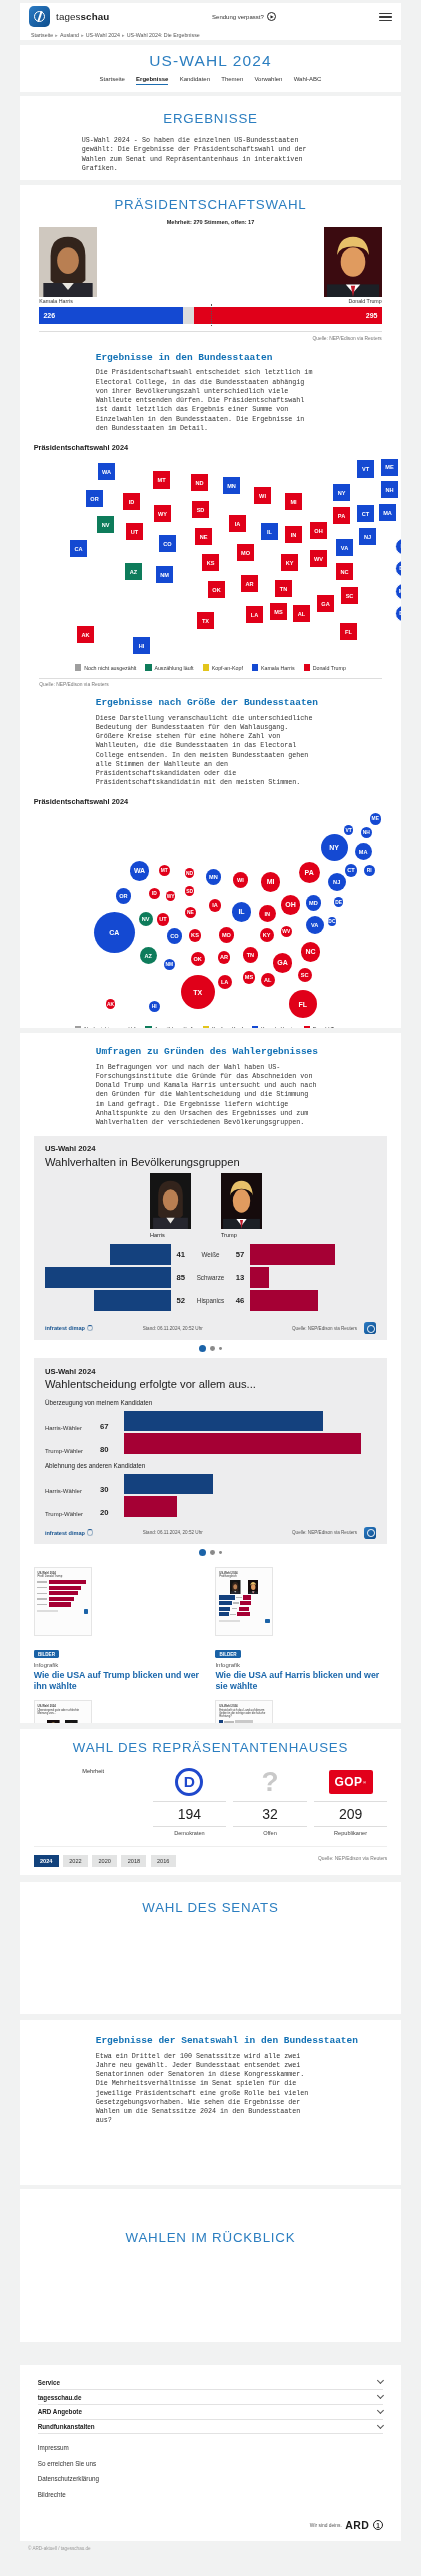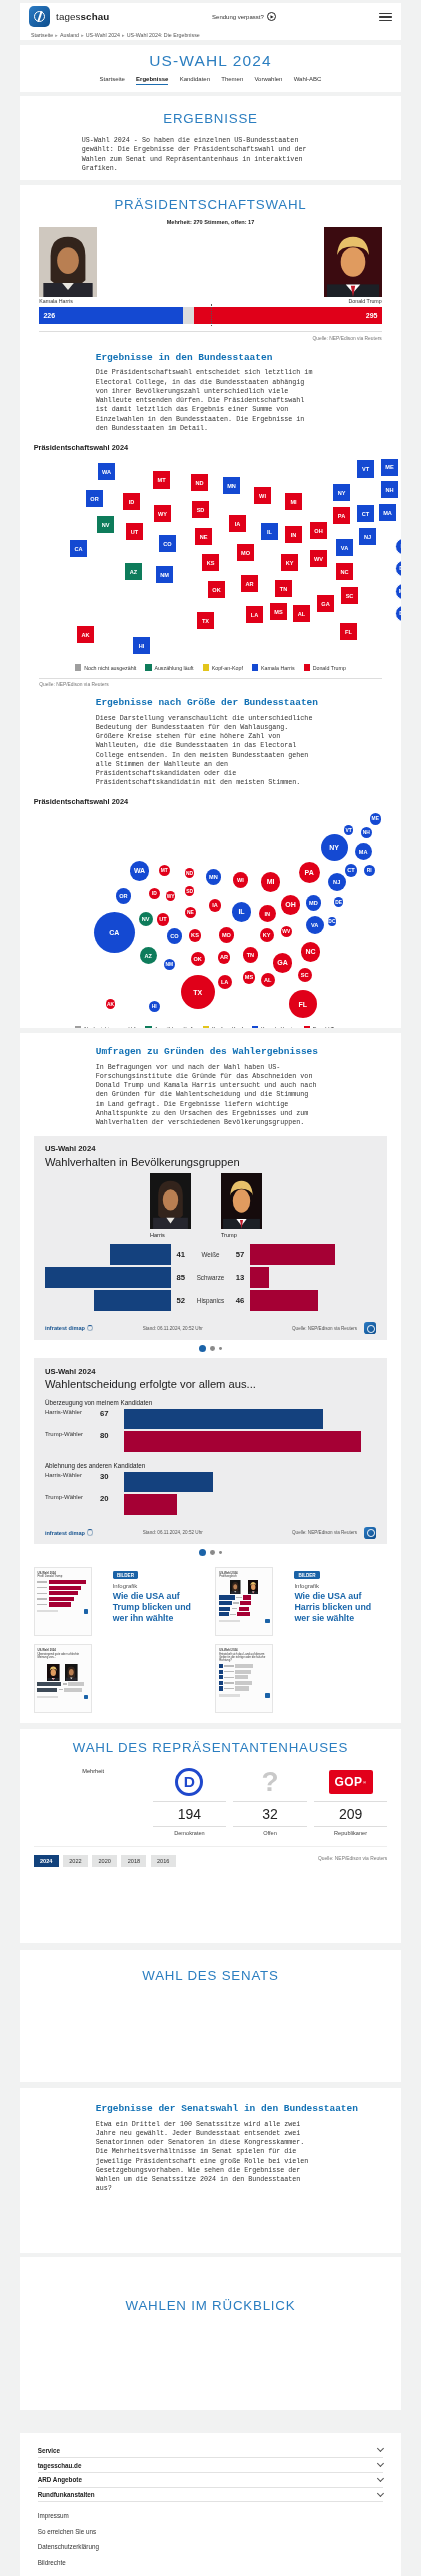--- a/index.html
+++ b/index.html
@@ -81,49 +81,49 @@
   .demo-photos .p{position:absolute;width:41px;height:56px;overflow:hidden;}
   .demo-photos .lbl{position:absolute;top:59px;font-size:5.6px;color:#222;}
   .demo-row{display:flex;align-items:center;height:23px;}
   .demo-row .track{flex:1;display:flex;}
   .demo-row .track.l{justify-content:flex-end;}
   .demo-row .bar{height:21px;}
   .demo-mid{width:79px;display:flex;align-items:center;justify-content:space-between;padding:0 5.6px;text-align:right;}
   .demo-mid .v{font-size:7.7px;font-weight:bold;}
   .demo-mid .c{font-size:6.3px;color:#333;}
   .motiv-group{font-size:6.3px;color:#222;margin:8.4px 0 2.8px 0;}
-  .motiv-row{display:flex;align-items:flex-start;height:22.5px;}
+  .motiv-row{display:flex;align-items:flex-end;height:22.5px;}
   .motiv-row .n{width:55px;font-size:6px;color:#333;}
   .motiv-row .v{width:24px;font-size:7.7px;font-weight:bold;}
   .motiv-row .track{flex:1;}
   .motiv-row .bar{height:20.4px;}
   .dots{display:flex;align-items:center;justify-content:center;gap:4.2px;height:17px;}
   .dots .d1{width:7px;height:7px;border-radius:50%;background:#1b63a8;}
   .dots .d2{width:4.9px;height:4.9px;border-radius:50%;background:#8a8a8a;}
   .dots .d3{width:2.8px;height:2.8px;border-radius:50%;background:#8a8a8a;}
   .teasers{display:grid;grid-template-columns:1fr 1fr;gap:8.4px 9.8px;margin-top:5.6px;}
-  .teaser{display:flex;gap:21px;}
+  .teaser{display:flex;gap:10px;flex-direction:column;}
   .thumb{width:58px;height:69px;background:#fcfcfc;border:0.7px solid #e5e5e5;padding:2.8px;flex:0 0 auto;font-size:2.8px;color:#444;}
   .thumb .tk{font-weight:bold;font-size:2.8px;}
   .thumb .tt{font-size:2.8px;line-height:1.2;margin-top:0.7px;color:#333;}
   .thumb .tfoot{display:flex;justify-content:space-between;align-items:center;margin-top:2.8px;}
   .thumb .tfoot .sq{width:4.2px;height:4.2px;border-radius:0.7px;background:#1b63a8;}
   .thumb .tfoot .ln{width:21px;height:2.1px;background:#ddd;}
   .mini-row{display:flex;align-items:center;gap:1.4px;margin-top:1.4px;}
   .mini-lbl{width:9.8px;height:1.4px;background:#bbb;}
   .mini-bar{height:4.2px;background:#a50034;}
   .mini-bar.blue{background:#14417e;}
   .mini-bar.gray{background:#c9c9c9;}
   .mini-ph{width:10.5px;height:14px;overflow:hidden;}
   .t-badge{display:inline-block;background:#1a62a6;color:#fff;font-size:4.6px;font-weight:bold;padding:1.4px 4.2px;border-radius:1.4px;}
   .t-kicker{font-size:6px;color:#555;margin-top:3.5px;}
   .t-title{font-size:8.8px;line-height:1.25;font-weight:bold;color:#1b67ab;margin-top:2.1px;}
 
   
-  .c-haus{height:214px;padding:11.2px 14px 0 14px;}
+  .c-haus{height:146px;padding:11.2px 14px 0 14px;}
   .haus-row{display:flex;margin-top:7px;align-items:flex-start;}
   .donut-wrap{width:119px;text-align:center;}
   .donut{width:83px;height:83px;border-radius:50%;margin:0 auto;position:relative;}
   .donut .hole{position:absolute;left:17px;top:17px;width:49px;height:49px;background:#fff;border-radius:50%;display:flex;align-items:center;justify-content:center;font-size:16px;font-weight:300;color:#333;}
   .donut .mline{position:absolute;left:50%;bottom:-2.1px;height:21px;border-left:1.4px dotted #888;}
   .donut-cap{font-size:5.6px;color:#333;margin-top:5.6px;}
   .stats{flex:1;display:flex;gap:7px;padding-top:1.4px;}
   .stat{flex:1;text-align:center;}
   .stat .logo{height:37px;display:flex;align-items:center;justify-content:center;}
   .dem-circle{width:28px;height:28px;border:3.5px solid #1f48cc;border-radius:50%;display:flex;align-items:center;justify-content:center;font-size:15.5px;font-weight:bold;color:#1f48cc;}

